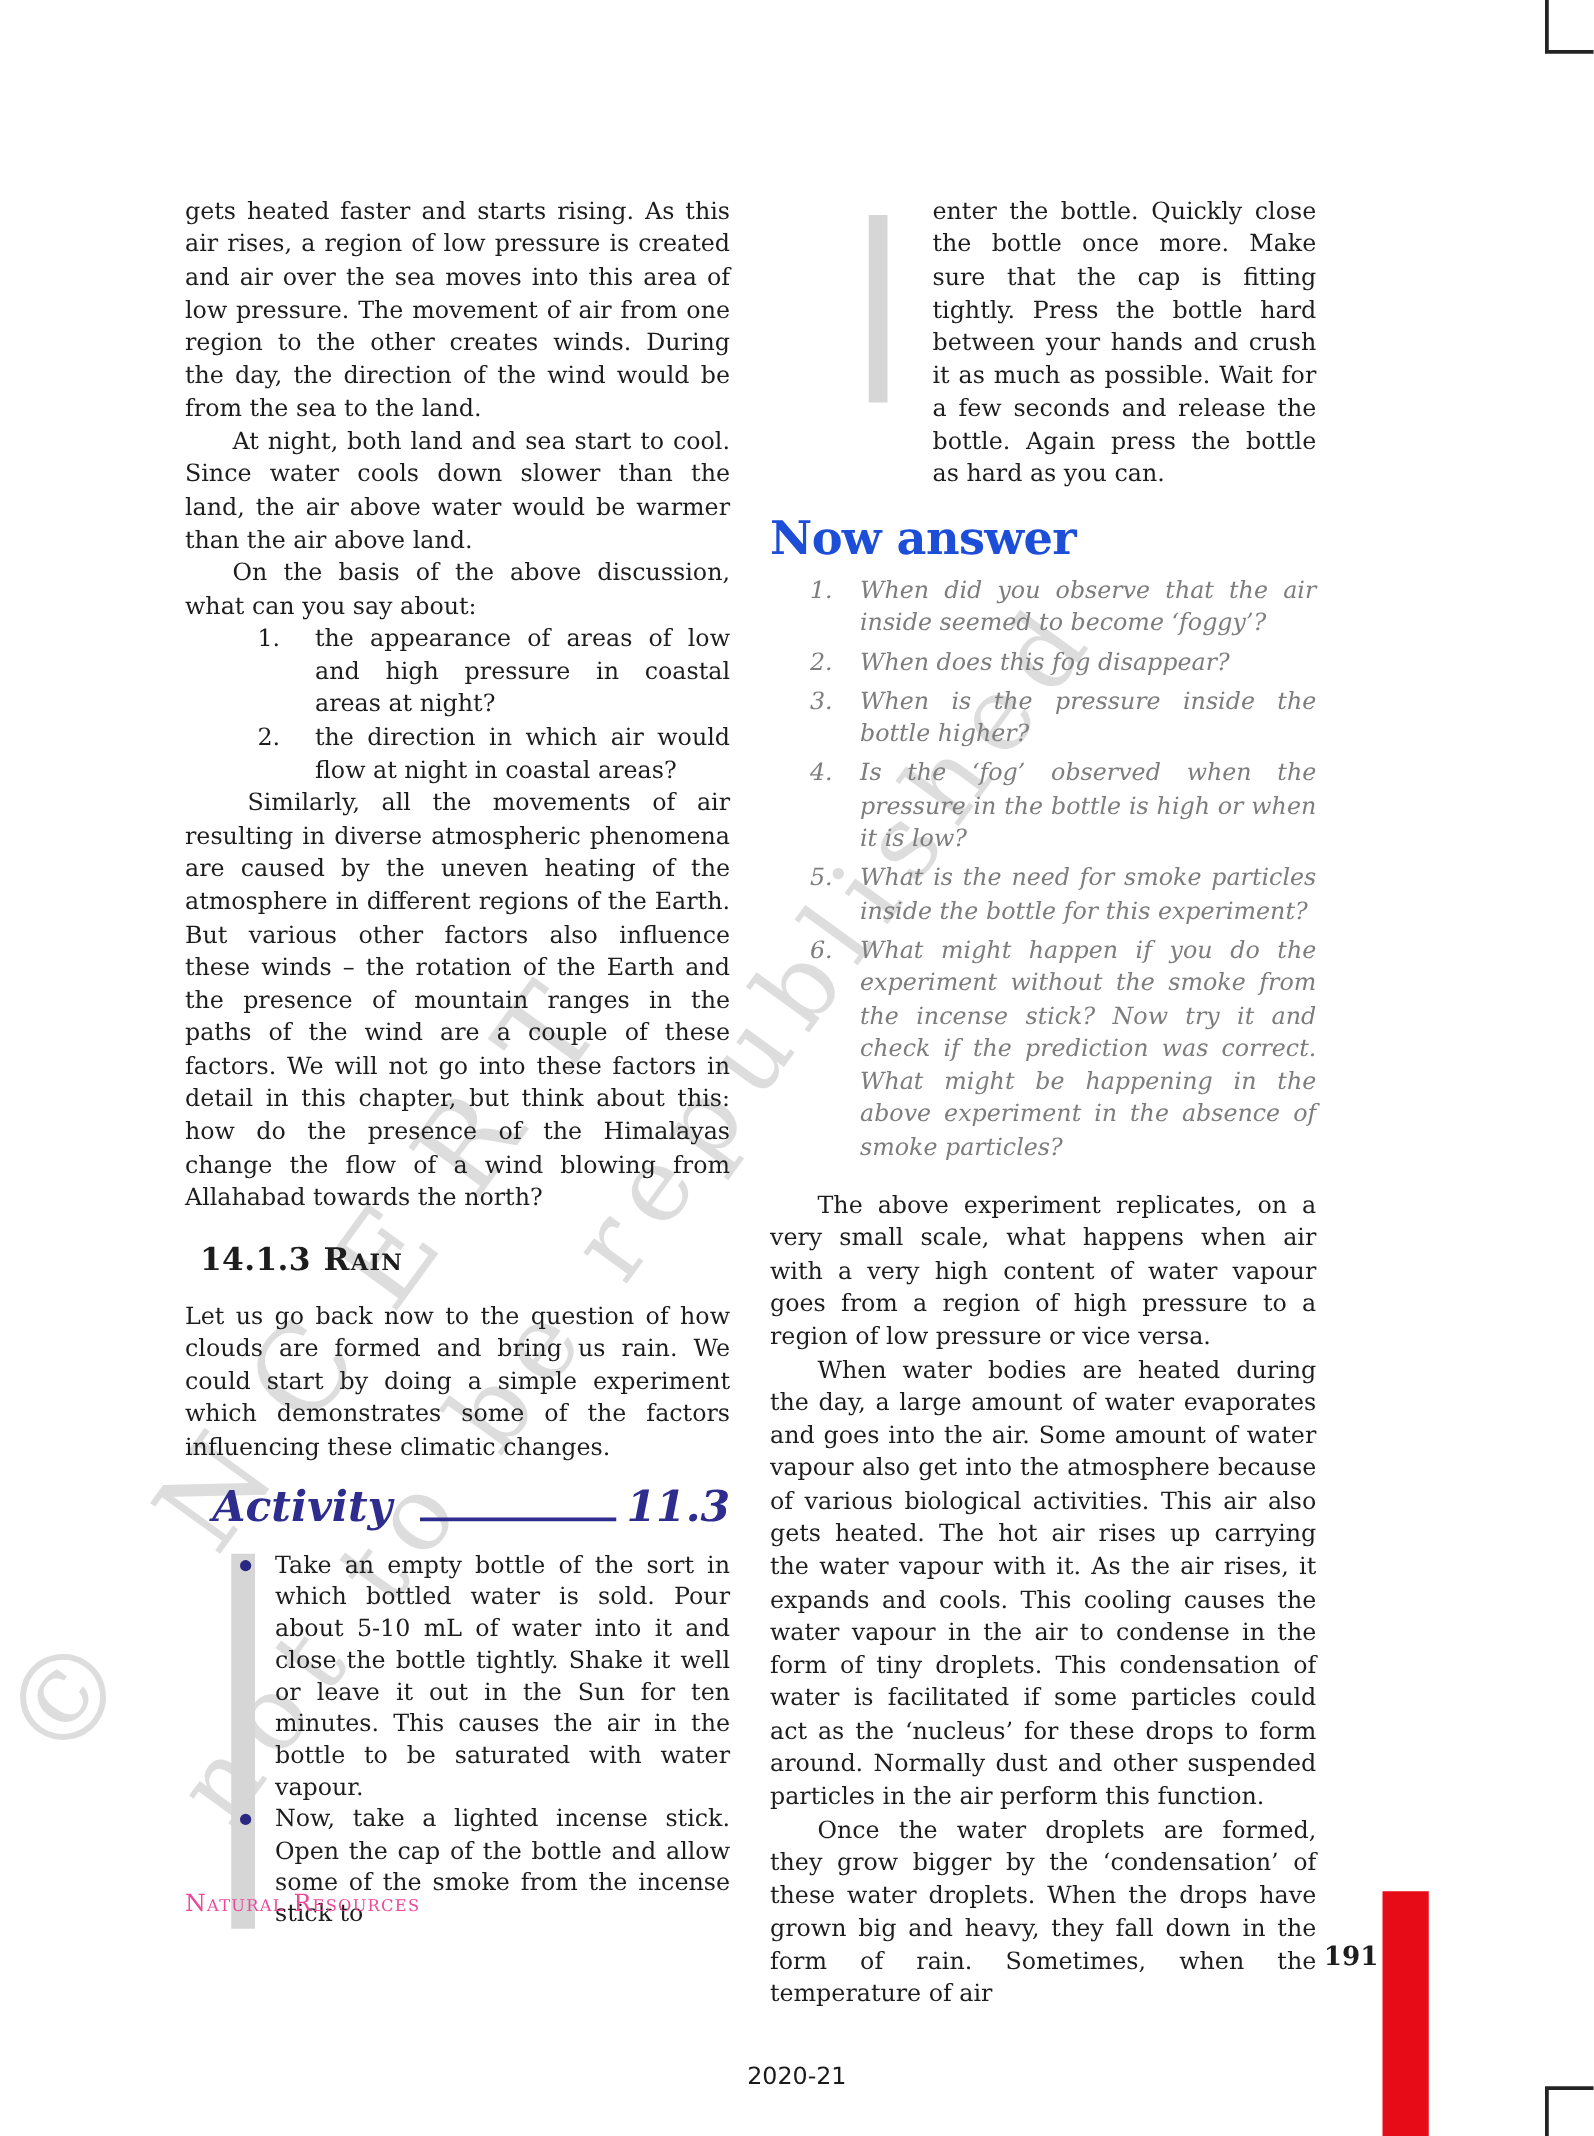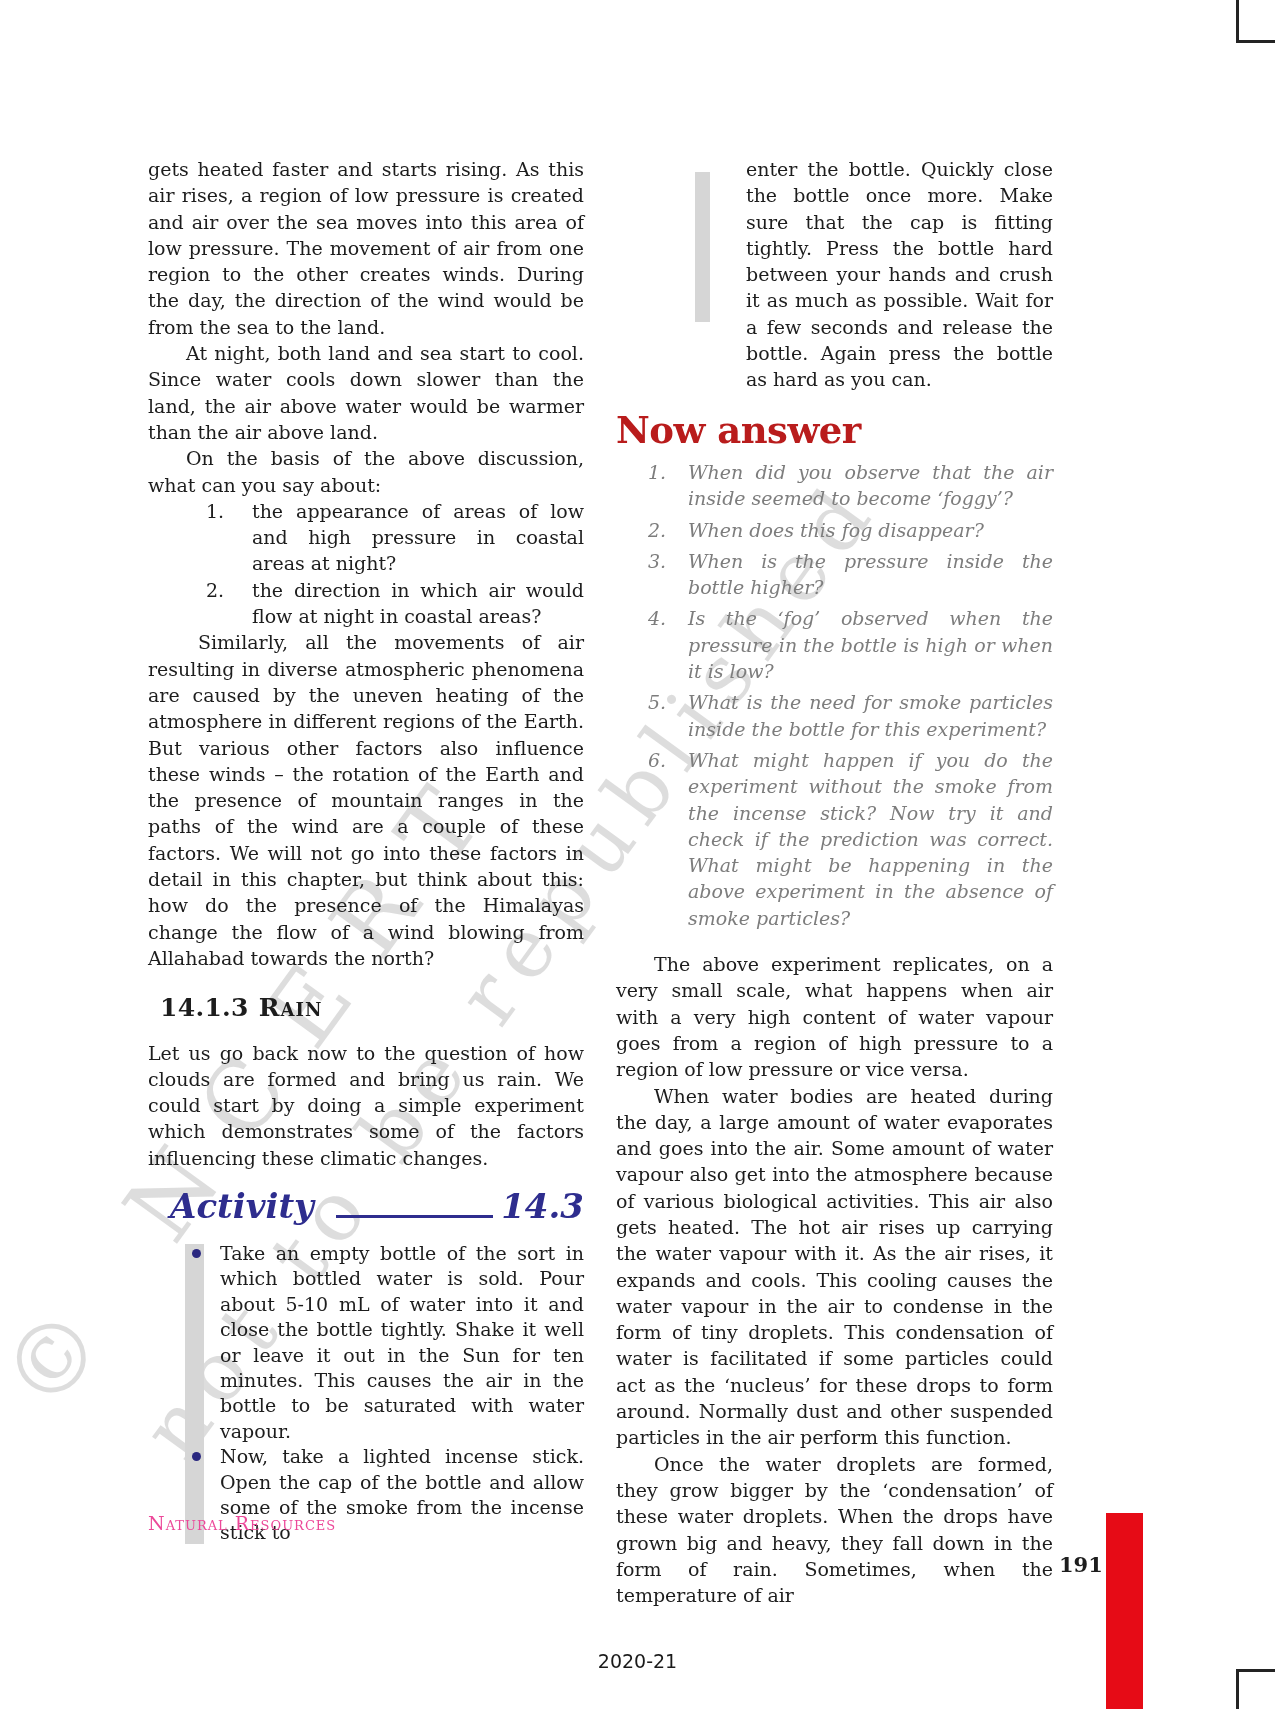--- a/index.html
+++ b/index.html
@@ -51,21 +51,21 @@
     border-radius:50%; background:#2a2880;
   }
 
   
   .act-cont { position:relative; min-height:186px; }
   .act-cont .bar2 { position:absolute; left:79px; top:16px; height:150px; width:15px; background:#d6d6d6; }
   .act-cont .txt  { margin-left:130px; text-align:justify; }
 
   
   .now-answer {
-    margin:24px 0 16px 0; color:#b91c1c; font-weight:bold; font-size:37px;
+    margin:24px 0 16px 0; color:#1d4ed8; font-weight:bold; font-size:37px;
     letter-spacing:-0.5px; text-align:left;
   }
 
   
   .q { display:flex; margin:0 0 5px 32px; color:#7d7d7d; font-style:italic; }
   .q .qn { flex:0 0 40px; }
   .q .qt { flex:1; text-align:justify; }
 
   
   .footer-left {
@@ -116,21 +116,21 @@
 
     <div class="sec-head">
       <span>14.1.3</span><span class="sc">Rain</span>
     </div>
 
     <p>Let us go back now to the question of how clouds are formed and bring us rain. We could start by doing a simple experiment which demonstrates some of the factors influencing these climatic changes.</p>
 
     <div class="activity-head">
       <span>Activity</span>
       <span class="activity-rule"></span>
-      <span>14.3</span>
+      <span>11.3</span>
     </div>
 
     <div class="activity-body">
       <div class="activity-bar"></div>
       <div class="abullet">
         <span class="dot"></span>
         <span>Take an empty bottle of the sort in which bottled water is sold. Pour about 5-10 mL of water into it and close the bottle tightly. Shake it well or leave it out in the Sun for ten minutes. This causes the air in the bottle to be saturated with water vapour.</span>
       </div>
       <div class="abullet">
         <span class="dot"></span>

